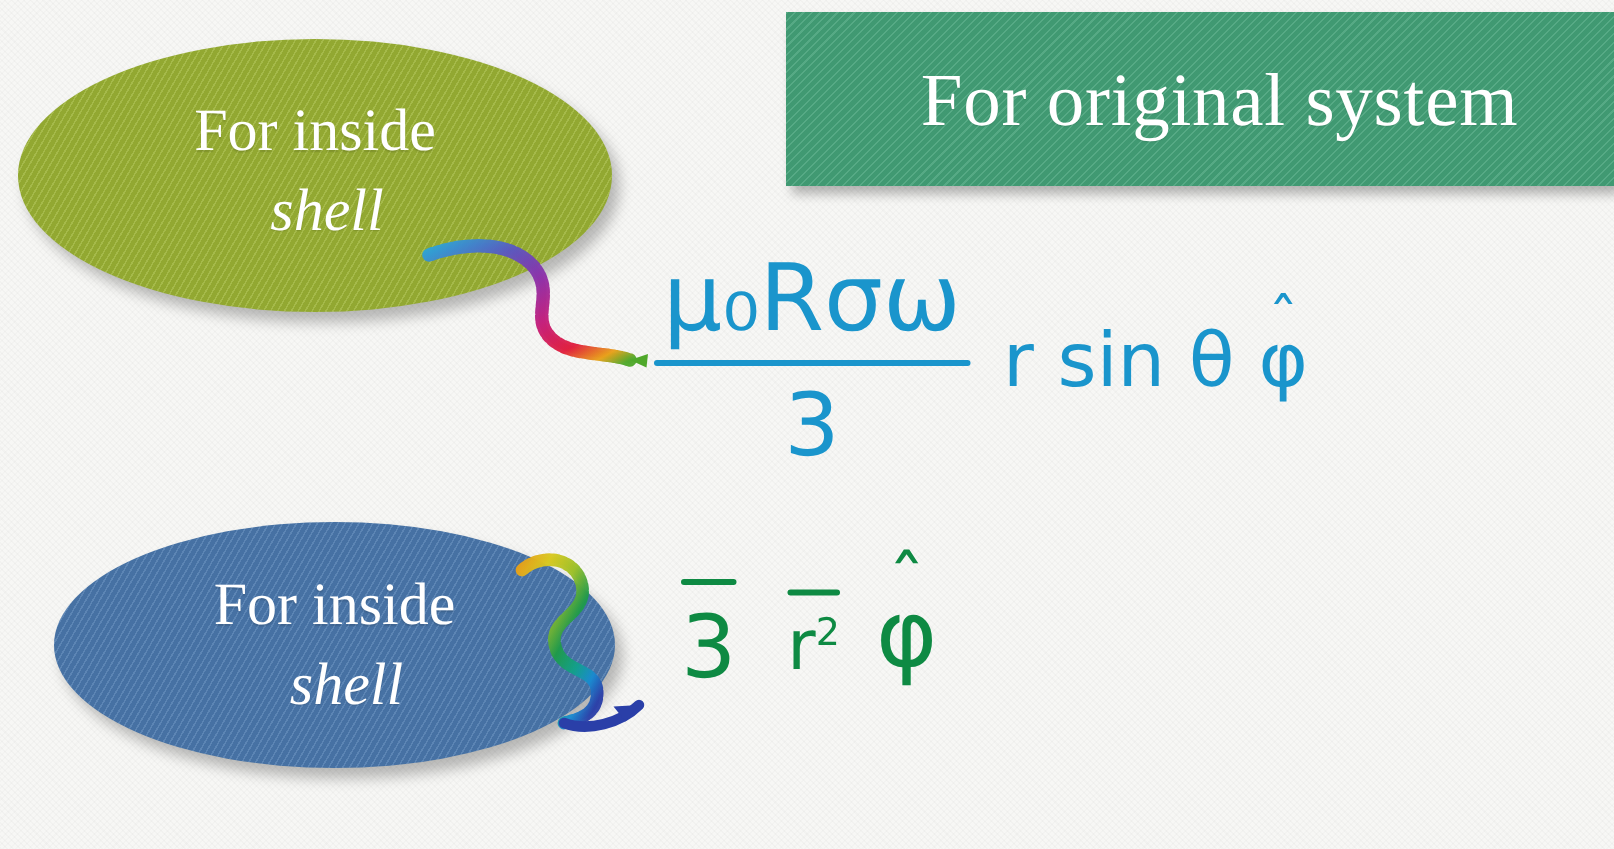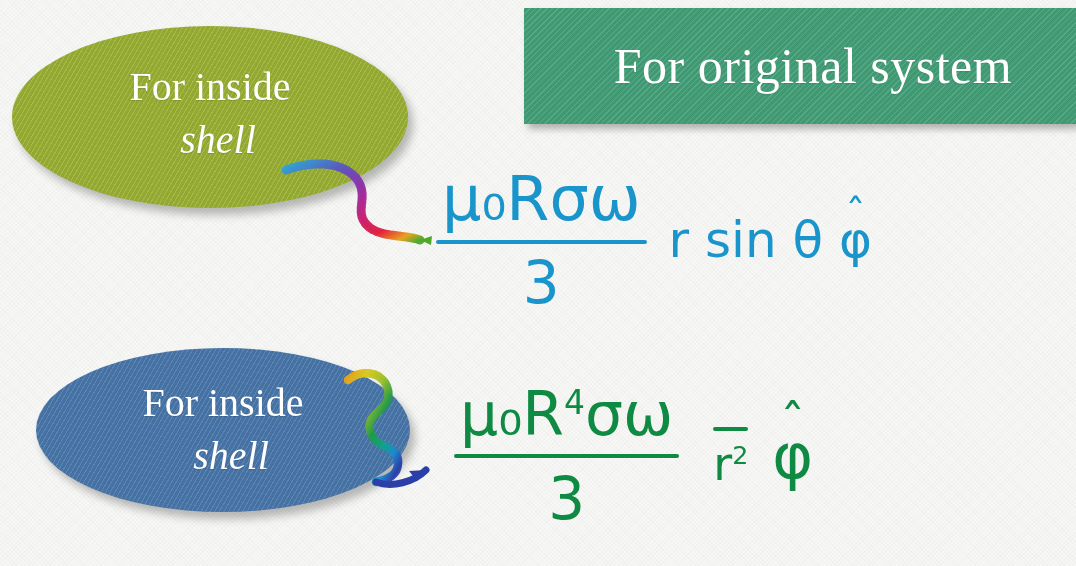--- a/index.html
+++ b/index.html
@@ -233,23 +233,20 @@
       <span class="hat-wrap">
         <span class="hat">ˆ</span>
         <span>φ</span>
       </span>
     </span>
   </div>
 
   <div class="formula hw" id="formula-outside">
 
     <span class="frac">
-      <span class="num">
-        <span>μ₀R</span><sup class="exp">4</sup><span>σω</span>
-      </span>
       <span class="bar"></span>
       <span class="den">3</span>
     </span>
 
     <span class="frac frac2">
       <span class="bar"></span>
       <span class="den">
         <span>r</span><sup class="exp">2</sup>
       </span>
     </span>

